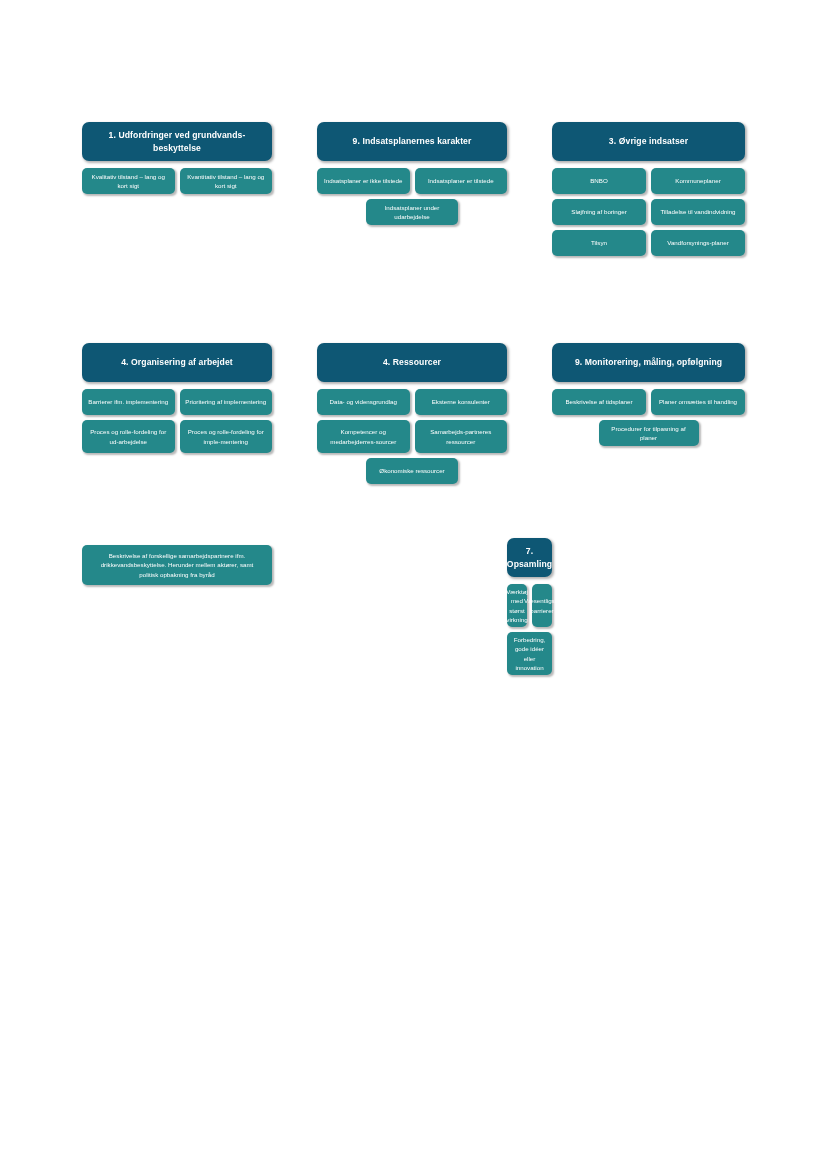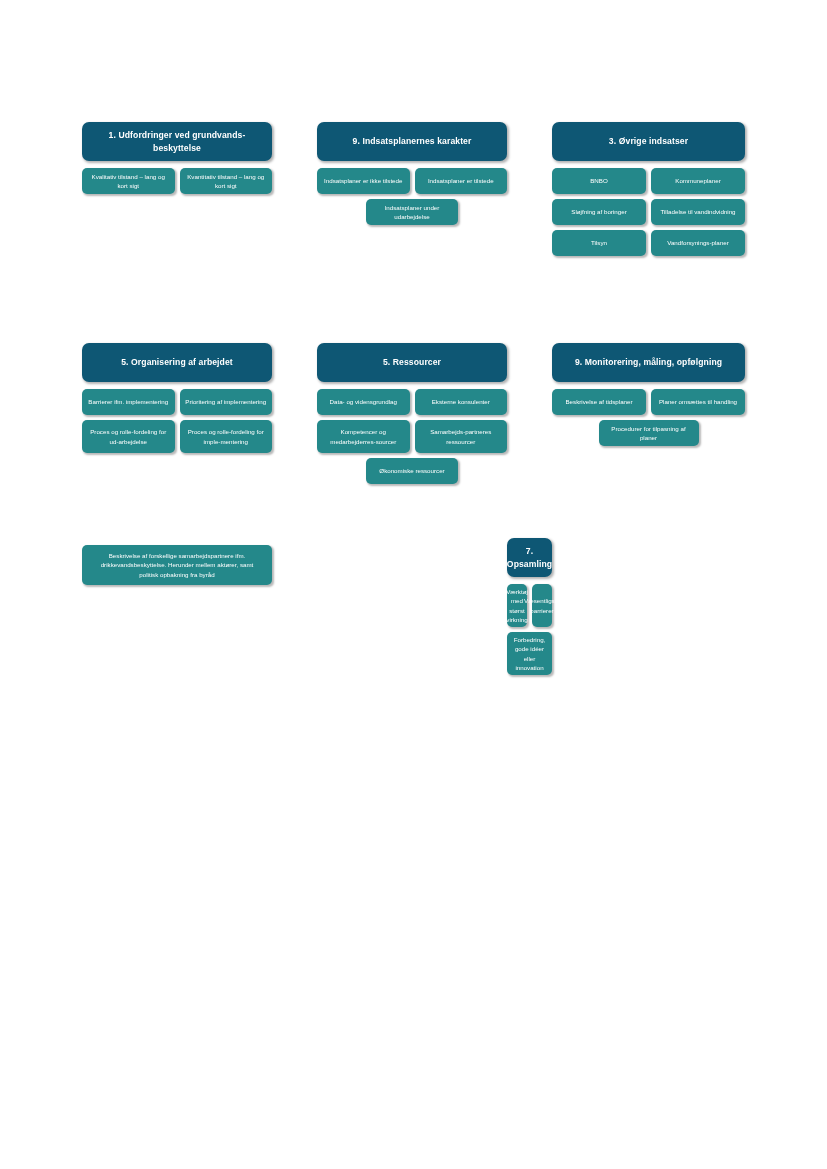--- a/index.html
+++ b/index.html
@@ -137,31 +137,31 @@
       </div>
     </div>
 
     <div class="row-gap-a"></div>
     <div class="row-gap-a"></div>
     <div class="row-gap-a"></div>
     <div class="row-gap-a"></div>
     <div class="row-gap-a"></div>
 
     <div class="group">
-      <div class="header-box">5. Organisering af arbejdet</div>
+      <div class="header-box">4. Organisering af arbejdet</div>
       <div class="subs">
         <div class="sub-box half">Barrierer ifm. implementering</div>
         <div class="sub-box half">Prioritering af implementering</div>
         <div class="sub-box half tall">Proces og rolle-fordeling for ud-arbejdelse</div>
         <div class="sub-box half tall">Proces og rolle-fordeling for imple-mentering</div>
       </div>
     </div>
     <div class="group spacer"></div>
     <div class="group">
-      <div class="header-box">5. Ressourcer</div>
+      <div class="header-box">4. Ressourcer</div>
       <div class="subs">
         <div class="sub-box half">Data- og vidensgrundlag</div>
         <div class="sub-box half">Eksterne konsulenter</div>
         <div class="sub-box half tall">Kompetencer og medarbejderres-sourcer</div>
         <div class="sub-box half tall">Samarbejds-partneres ressourcer</div>
         <div class="sub-row-center">
           <div class="sub-box center">Økonomiske ressourcer</div>
         </div>
       </div>
     </div>

